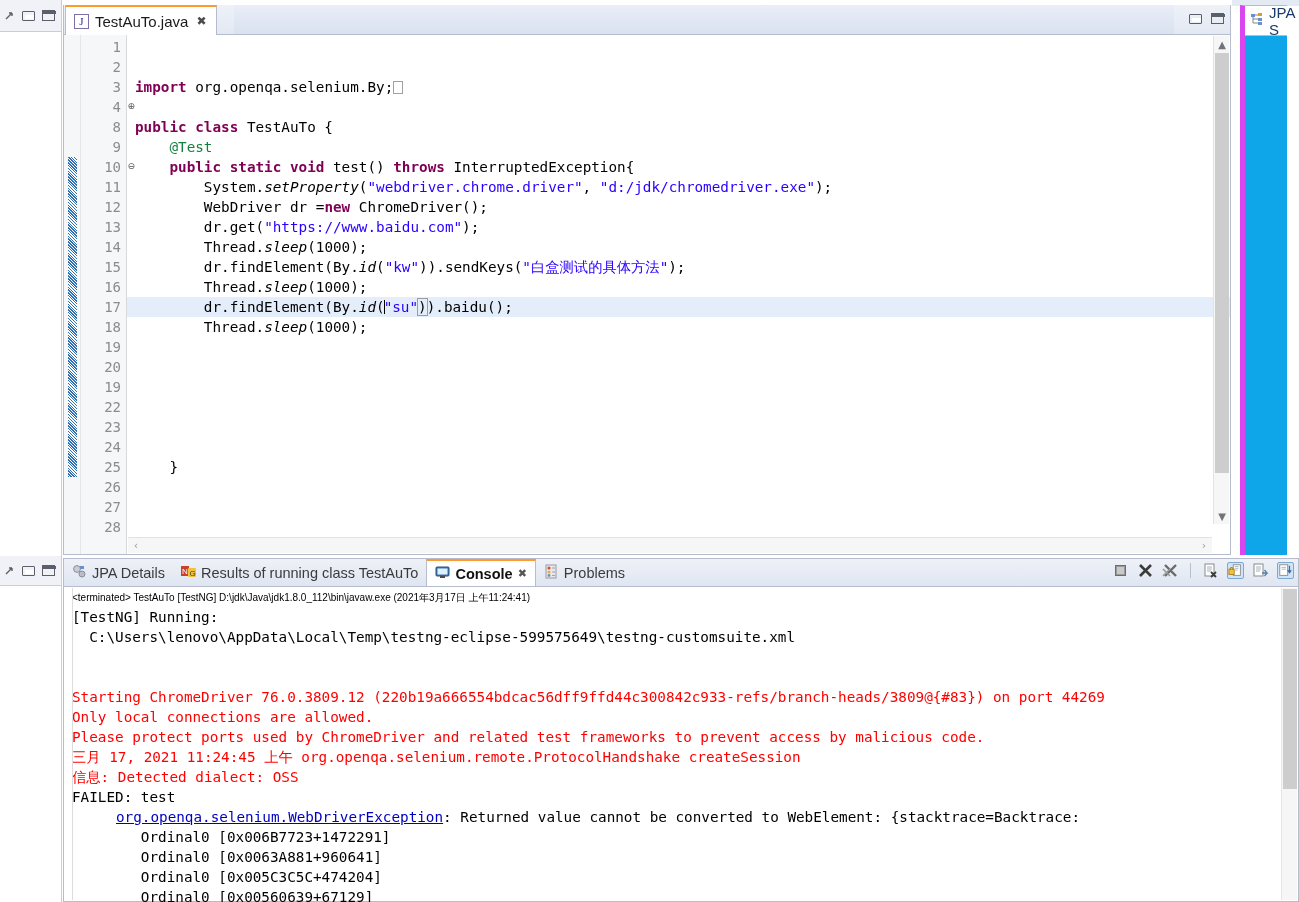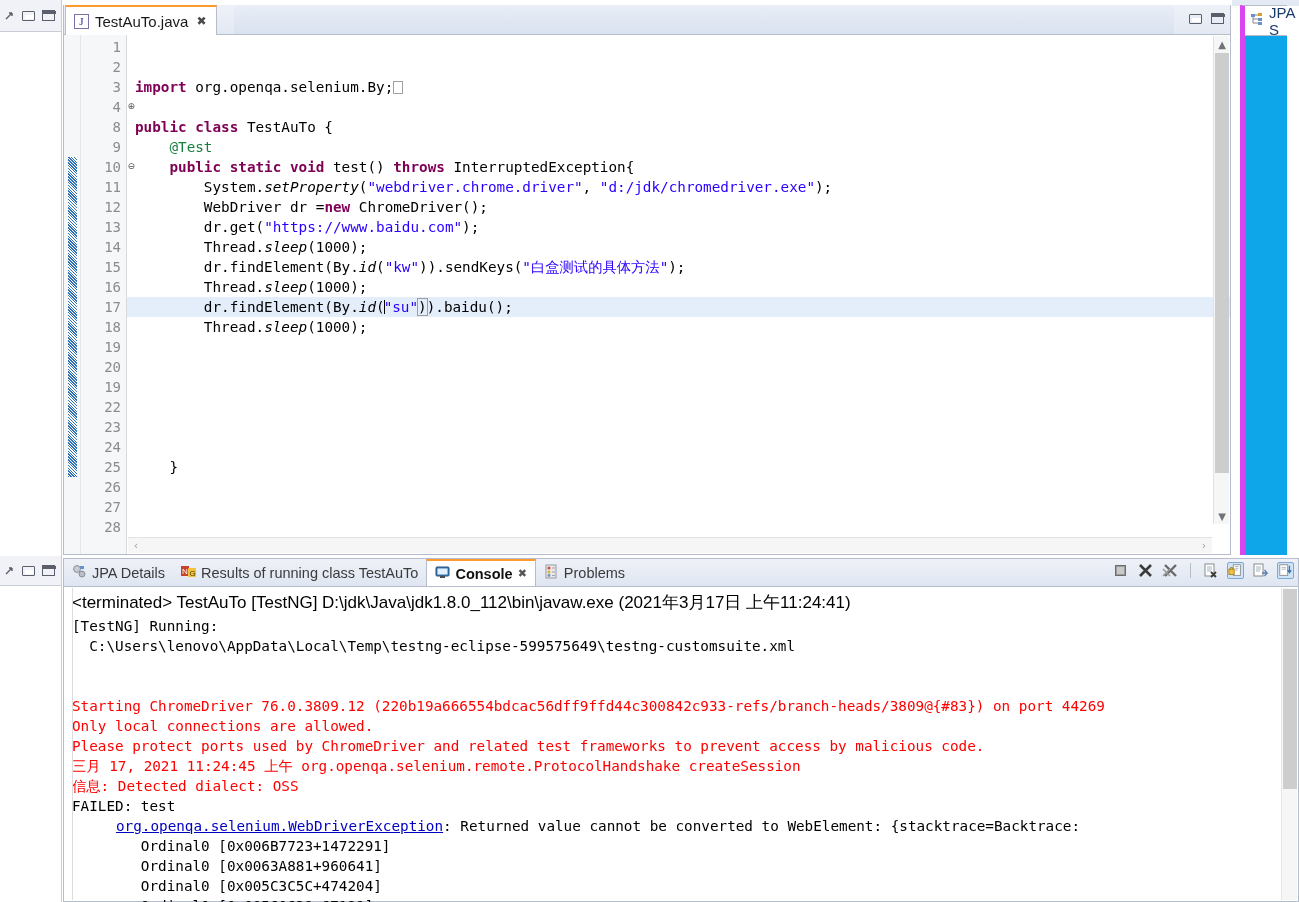--- a/index.html
+++ b/index.html
@@ -235,21 +235,21 @@
   .ctools {
     position: absolute; right: 4px; top: 3px;
     display: flex; align-items: center; gap: 8px;
   }
   .tool-ic { width: 17px; height: 17px; position: relative; display:inline-block;}
   .tool-sep { width:1px; height:15px; background:#b9bfc9; margin:0 3px;}
   .tool-box-on { background:#cfe4f7; border:1px solid #7fa8d0; border-radius:2px; }
 
   .console-header {
     font-family: "Liberation Sans", sans-serif;
-    font-size: 17px; color: #000;
+    font-size: 10px; color: #000;
     padding: 4px 0 2px 8px;
     white-space: pre;
   }
   .console-out {
     font-family: "DejaVu Sans Mono", monospace;
     font-size: 14.3px;
     line-height: 20px;
     padding-left: 8px;
     white-space: pre;
   }

